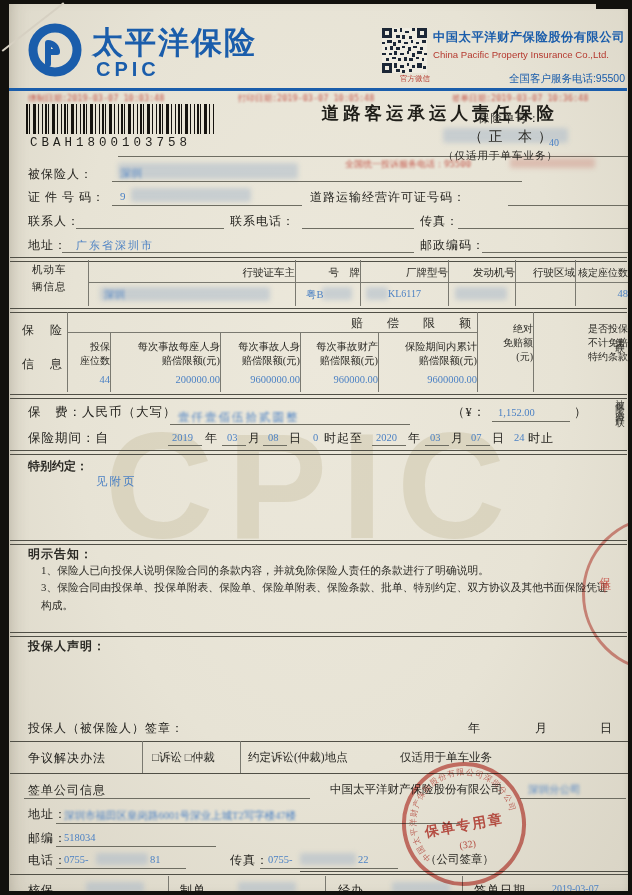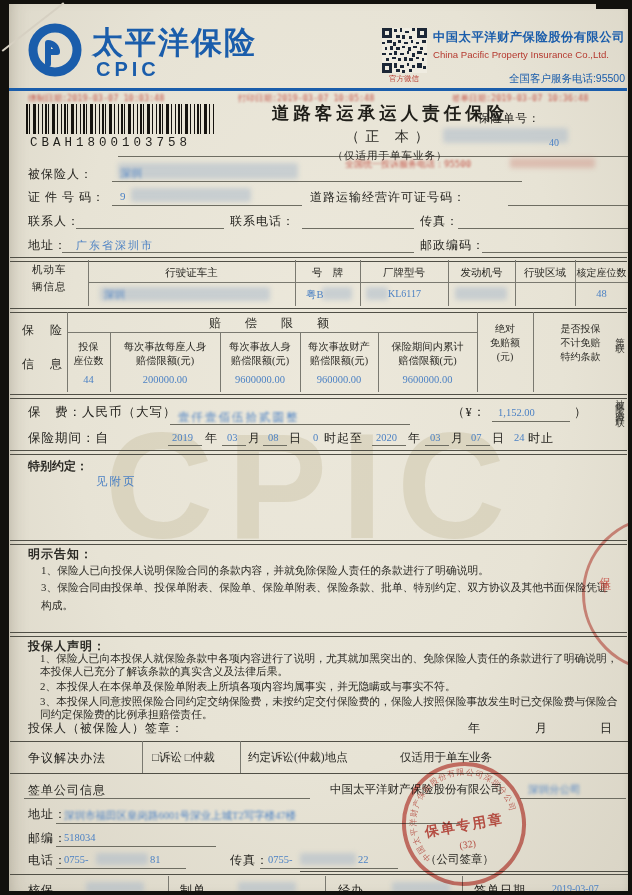--- a/index.html
+++ b/index.html
@@ -11,21 +11,21 @@
   .lbl{font-size:12px;letter-spacing:1px;color:#24231f}
   .sm{font-size:10.5px}
   .ul{position:absolute;border-bottom:1px solid #6e6d62;height:0}
   .drule{position:absolute;left:10px;right:5px;height:3px;border-top:1px solid #504f46;border-bottom:1px solid #504f46}
   .vline{position:absolute;width:0;border-left:1px solid #7a7970}
   .hline{position:absolute;height:0;border-top:1px solid #7a7970}
   .blob{position:absolute;background:rgba(168,184,201,.5);filter:blur(2.5px);border-radius:2px}
   .bv{color:#4d82c4;filter:blur(.55px);font-family:"Liberation Serif","DejaVu Serif",serif}
   .rv{color:#c4564a;filter:blur(.8px);font-family:"DejaVu Sans Mono",monospace}
   .band{position:absolute;background:#12110d;z-index:60}
-  .ctr{text-align:center}
+  .ctr{text-align:right}
   .wm{position:absolute;z-index:0;font-family:"Liberation Sans","DejaVu Sans",sans-serif;font-weight:bold;color:rgba(202,192,164,.45);letter-spacing:14px;font-size:150px;pointer-events:none}
   .z1{z-index:2}
   .stamp-red{color:#c23b32}
   .vert{writing-mode:vertical-rl;letter-spacing:3px}
   .bc{background-image:repeating-linear-gradient(90deg,#15130f 0 2px,transparent 2px 3px,#15130f 3px 4px,transparent 4px 7px,#15130f 7px 10px,transparent 10px 12px,#15130f 12px 13px,transparent 13px 16px,#15130f 16px 17px,transparent 17px 19px)}
 </style>
 </head>
 <body>
 
 <div id="page">
@@ -270,25 +270,20 @@
 
   <div class="abs z1" style="left:28px;top:546px;font-size:12px;font-weight:bold;letter-spacing:1px">明示告知：</div>
   <div class="abs z1" style="left:41px;top:562px;width:570px;font-size:10.8px;line-height:1.62">
     <div>1、保险人已向投保人说明保险合同的条款内容，并就免除保险人责任的条款进行了明确说明。</div>
     <div>3、保险合同由投保单、投保单附表、保险单、保险单附表、保险条款、批单、特别约定、双方协议及其他书面保险凭证构成。</div>
   </div>
 
   <div class="drule" style="top:632px"></div>
 
   <div class="abs z1" style="left:28px;top:638px;font-size:12px;font-weight:bold;letter-spacing:1px">投保人声明：</div>
-  <div class="abs z1" style="left:40px;top:652px;width:578px;font-size:10.8px;line-height:1.2">
-    <div style="margin-bottom:2px">1、保险人已向本投保人就保险条款中各项内容进行了说明，尤其就加黑突出的、免除保险人责任的条款进行了明确说明，本投保人已充分了解该条款的真实含义及法律后果。</div>
-    <div style="margin-bottom:2px">2、本投保人在本保单及保险单附表上所填各项内容均属事实，并无隐瞒或与事实不符。</div>
-    <div>3、本投保人同意按照保险合同约定交纳保险费，未按约定交付保险费的，保险人按照保险事故发生时已交保险费与保险合同约定保险费的比例承担赔偿责任。</div>
-  </div>
 
   <div class="abs z1 lbl" style="left:28px;top:720px;font-size:12px">投保人（被保险人）签章：</div>
   <div class="abs z1 lbl" style="left:468px;top:720px">年</div>
   <div class="abs z1 lbl" style="left:535px;top:720px">月</div>
   <div class="abs z1 lbl" style="left:600px;top:720px">日</div>
 
   <div class="hline" style="left:10px;top:741px;width:618px;border-top:1.4px solid #504f46"></div>
   <div class="abs z1 lbl" style="left:28px;top:750px;font-size:12px">争议解决办法</div>
   <div class="vline" style="left:142px;top:741px;height:32px"></div>
   <div class="abs z1" style="left:152px;top:750px;font-size:11.5px">□诉讼  □仲裁</div>

